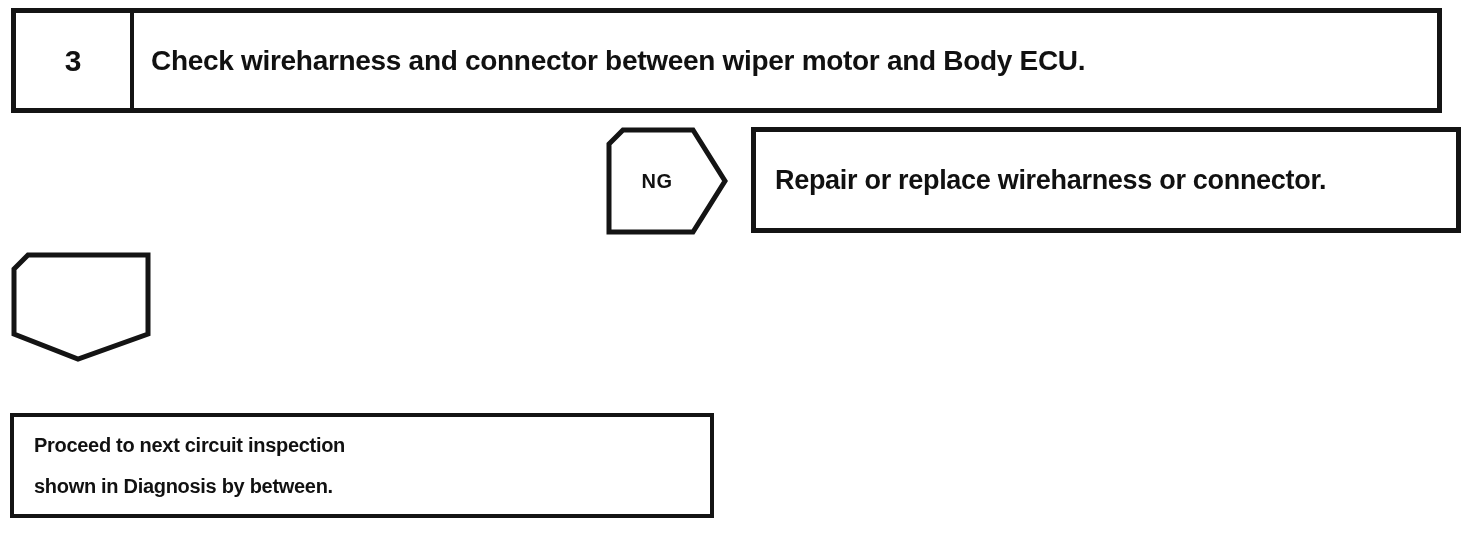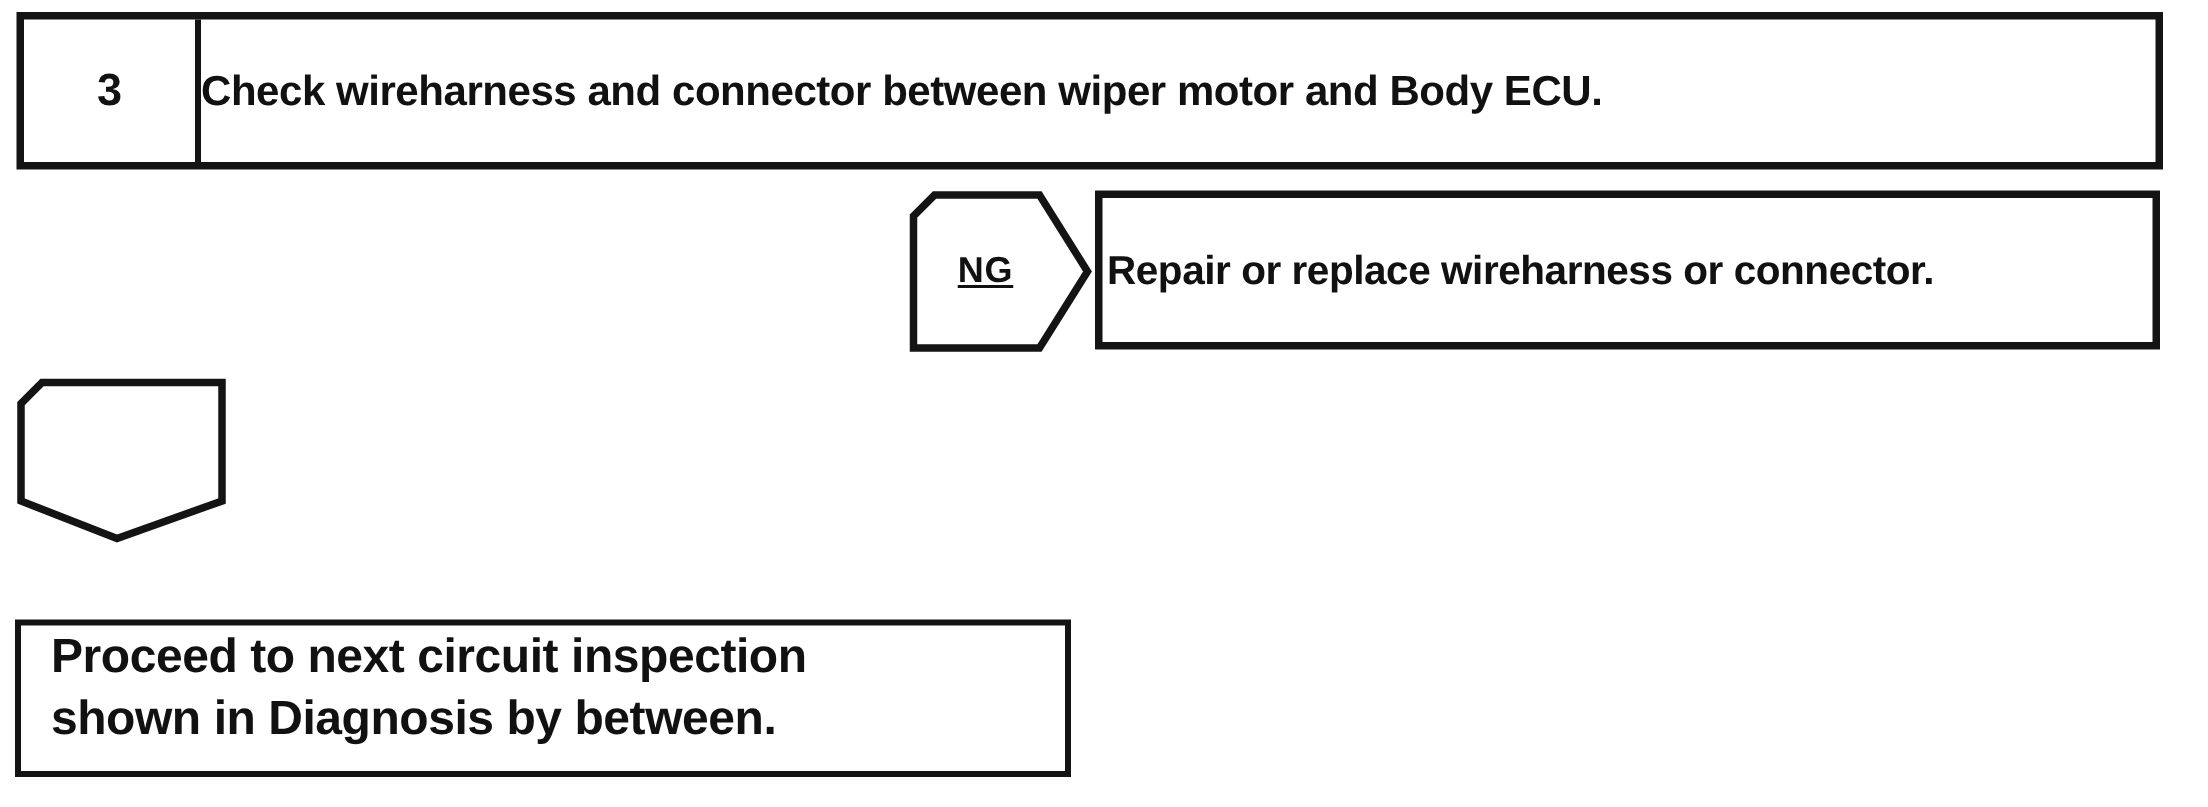--- a/index.html
+++ b/index.html
@@ -35,20 +35,21 @@
     display: flex;
     align-items: center;
     justify-content: center;
     font-size: 30px;
     font-weight: 700;
   }
   .step-instruction-cell {
     flex: 1;
     display: flex;
     align-items: center;
+    padding-left: 17px;
     font-size: 28px;
     font-weight: 700;
     letter-spacing: -0.3px;
   }
   .ng-connector-wrap {
     position: absolute;
     left: 605px; top: 126px;
     width: 124px; height: 110px;
   }
   .ng-connector-wrap svg,
@@ -56,53 +57,53 @@
     position: absolute;
     left: 0; top: 0;
     display: block;
   }
   .connector-label {
     position: absolute;
     display: flex;
     align-items: center;
     justify-content: center;
     font-weight: 700;
-    font-size: 24px;
+    font-size: 20px;
     letter-spacing: 0.5px;
-    text-decoration: underline;
   }
   .ng-label {
     left: 0; top: 0;
     width: 104px; height: 110px;
   }
   .ng-action-box {
-    left: 730px; top: 127px;
+    left: 751px; top: 127px;
     width: 710px; height: 106px;
-    padding-left: 3px;
+    padding-left: 19px;
     font-size: 27px;
     font-weight: 700;
     letter-spacing: -0.3px;
   }
   .ok-connector-wrap {
     position: absolute;
     left: 10px; top: 251px;
     width: 142px; height: 112px;
   }
   .ok-label {
     left: 0; top: 4px;
     width: 138px; height: 80px;
   }
   .result-box {
     left: 10px; top: 413px;
     width: 704px; height: 105px;
     border-width: 4px;
     flex-direction: column;
     align-items: flex-start;
+    justify-content: center;
     padding-left: 20px;
-    font-size: 32px;
+    font-size: 20px;
     font-weight: 700;
     line-height: 41px;
     letter-spacing: -0.3px;
   }
   .shape-stroke {
     fill: #ffffff;
     stroke: #141414;
     stroke-width: 5;
     stroke-linejoin: miter;
   }

